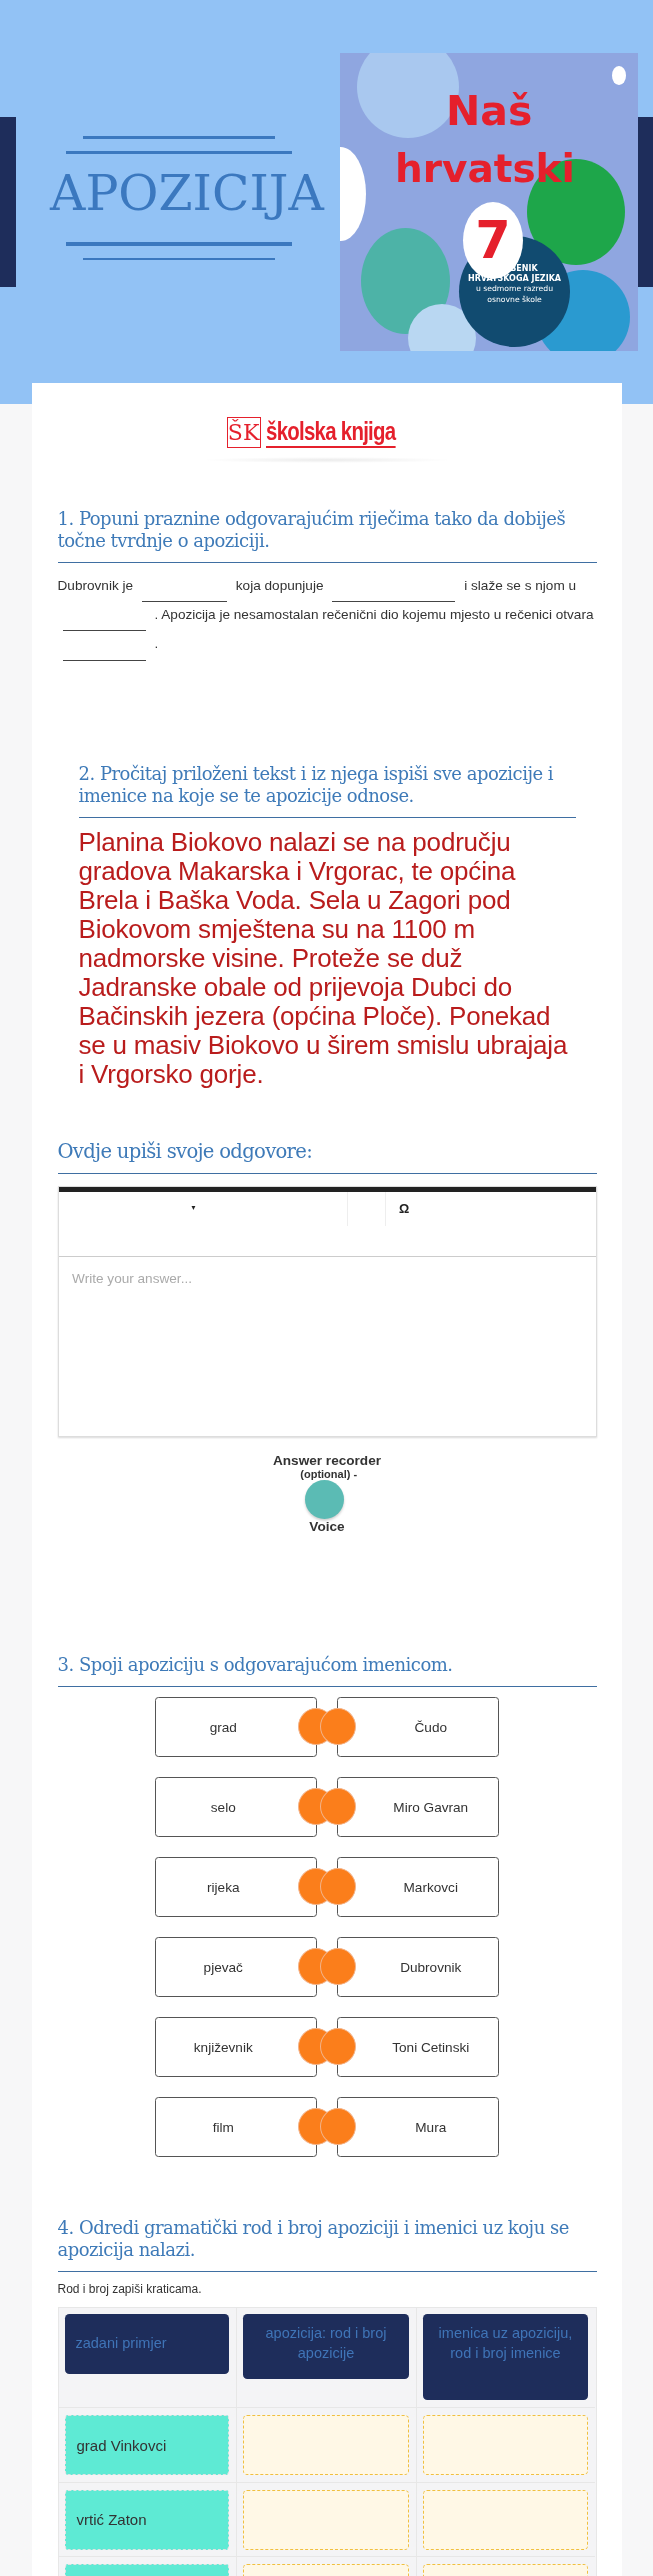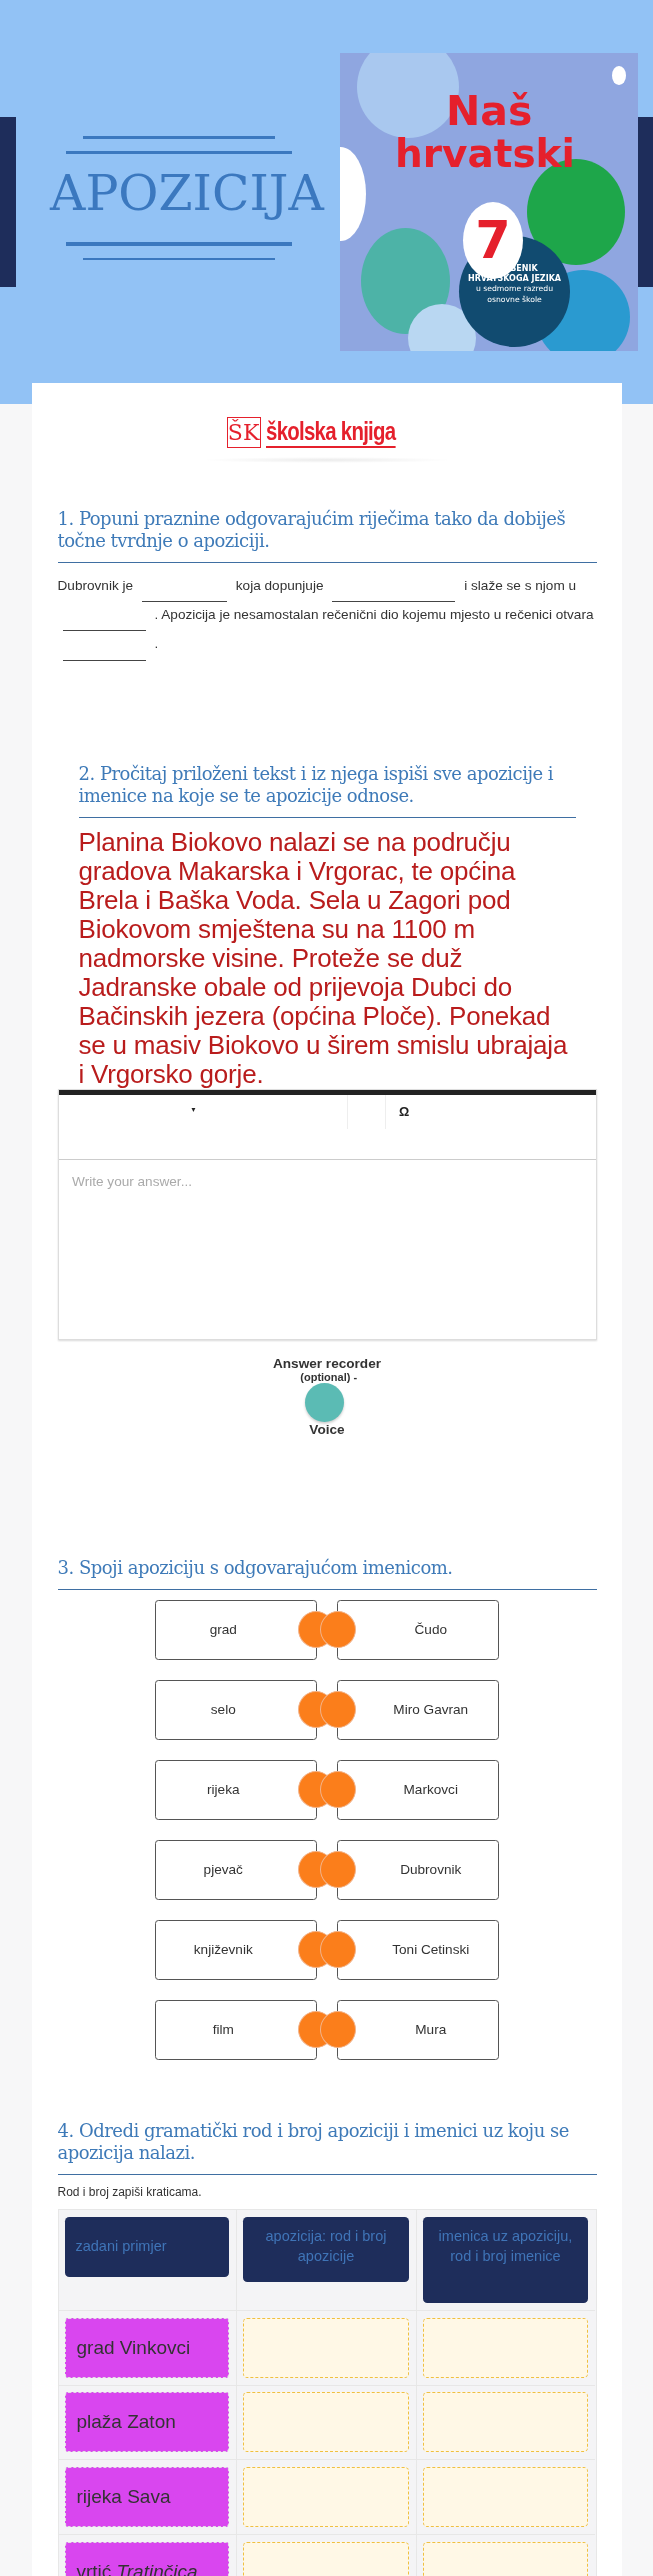--- a/index.html
+++ b/index.html
@@ -10,21 +10,21 @@
   .hero-title-wrap { position: absolute; left: 43px; top: 136px; width: 272px; text-align: center; }
   .hero-title-wrap .line { height: 2.6px; background: #3b78bf; margin: 0 auto; }
   .hero-title-wrap .l1 { width: 192px; height: 2.6px; margin-bottom: 12px; }
   .hero-title-wrap .l2 { width: 226px; height: 3.4px; }
   .hero-title-wrap .l3 { width: 226px; height: 3.4px; margin-bottom: 12px; }
   .hero-title-wrap .l4 { width: 192px; height: 2.6px; }
   .hero-title { font-family: "DejaVu Serif", serif; font-size: 49px; color: #3b78bf; letter-spacing: 0px; padding: 15.3px 0 24px; line-height: 1; font-weight: normal; margin-left: 7px; }
   .book { position: absolute; left: 340px; top: 53px; width: 298px; height: 298px; background: #8fa6e0; overflow: hidden; }
   .book .circle { position: absolute; border-radius: 50%; }
   .book .t1 { position: absolute; left: 106px; top: 38px; font-family: "DejaVu Sans", sans-serif; font-weight: bold; font-size: 41px; color: #e5202c; line-height: 1; }
-  .book .t2 { position: absolute; left: 55px; top: 81px; font-family: "DejaVu Sans", sans-serif; font-weight: bold; font-size: 39px; color: #e5202c; line-height: 1; }
+  .book .t2 { position: absolute; left: 55px; top: 96px; font-family: "DejaVu Sans", sans-serif; font-weight: bold; font-size: 39px; color: #e5202c; line-height: 1; }
   .book .seven { position: absolute; left: 123px; top: 149px; width: 60px; height: 77px; border-radius: 50%; background: #fff; color: #e5202c; font-weight: bold; font-size: 51px; text-align: center; line-height: 77px; font-family: "DejaVu Sans", sans-serif; }
   .book .blue-circ { position: absolute; left: 119px; top: 183px; width: 111px; height: 111px; border-radius: 50%; background: #114b70; }
   .book .sub { position: absolute; left: 119px; top: 211px; width: 111px; text-align: center; color: #fff; font-size: 7.7px; line-height: 10.2px; font-family: "DejaVu Sans", sans-serif; }
   .book .sub b { font-size: 8px; }
   .card { position: relative; margin: -21px 32px 0; background: #fff; padding: 34px 25.5px 60px; }
   .logo { text-align: center; padding: 0 0 51px; }
   .logo-inner { display: inline-block; position: relative; padding-bottom: 8.5px; }
   .logo-mark { display: inline-block; border: 0.9px solid #e5202c; color: #e5202c; font-family: "DejaVu Serif", serif; font-size: 22px; line-height: 29px; width: 34px; text-align: center; vertical-align: middle; }
   .logo-text { display: inline-block; color: #e5202c; font-family: "Liberation Sans", sans-serif; font-weight: bold; font-size: 25.5px; vertical-align: middle; border-bottom: 2.6px solid #e5202c; letter-spacing: -0.9px; margin-left: 5.1px; transform: scaleX(0.8); transform-origin: left; }
   .logo-shadow { position: absolute; left: -25.5px; right: -25.5px; bottom: -6.8px; height: 6.8px; background: radial-gradient(ellipse at center, rgba(0,0,0,0.08), rgba(0,0,0,0) 70%); }
@@ -56,21 +56,21 @@
   .mbox.right .dot { left: -18px; }
   .q4 { margin-top: 60px; }
   .note { font-size: 12px; color: #333; margin-bottom: 10.2px; }
   .tbl { display: grid; grid-template-columns: 178px 180px 178px; border: 0.9px solid #e7e7e7; background: #f4f4f6; }
   .cell { border-right: 0.9px solid #e7e7e7; border-bottom: 0.9px solid #e7e7e7; padding: 6.8px 6.8px; }
   .cell:nth-child(3n) { border-right: none; }
   .hdr { background: #1e2d5b; color: #3f74b7; border-radius: 4.3px; font-size: 14.5px; text-align: center; padding: 8.5px 8.5px; line-height: 20.4px; }
   .hdr.first { text-align: left; padding: 19px 10.2px; height: 60px; }
   .hdr.mid { height: 65px; }
   .hdr.last { height: 86px; }
-  .ex { background: #d946ef; border: 1.3px dashed #e2e2e2; border-radius: 3.4px; height: 60px; display: flex; align-items: center; padding: 0 10.2px; font-size: 19px; color: #333; }
+  .ex { background: #5eead4; border: 1.3px dashed #e2e2e2; border-radius: 3.4px; height: 60px; display: flex; align-items: center; padding: 0 10.2px; font-size: 15px; color: #333; }
   .drop { background: #fff8e6; border: 1.3px dashed #f0c040; border-radius: 4.3px; height: 60px; cursor: pointer; }
 </style>
 </head>
 <body>
 
 <div class="hero">
   <div class="bar-left"></div>
   <div class="bar-right"></div>
   <div class="hero-title-wrap">
     <div class="line l1"></div>
@@ -123,20 +123,21 @@
       <span>.</span>
     </p>
   </section>
 
   <section class="q2">
     <h2 class="q">2. Pročitaj priloženi tekst i iz njega ispiši sve apozicije i imenice na koje se te apozicije odnose.</h2>
     <p class="passage">Planina Biokovo nalazi se na području gradova Makarska i Vrgorac, te općina Brela i Baška Voda. Sela u Zagori pod Biokovom smještena su na 1100 m nadmorske visine. Proteže se duž Jadranske obale od prijevoja Dubci do Bačinskih jezera (općina Ploče). Ponekad se u masiv Biokovo u širem smislu ubrajaja i Vrgorsko gorje.</p>
   </section>
 
   <section>
+    <h3 class="answers-h">Ovdje upiši svoje odgovore:</h3>
     <div class="editor">
       <div class="topbar"></div>
       <div class="toolbar">
         <div class="tsel">
           <span class="caret">▾</span>
         </div>
         <div class="tgap"></div>
         <div class="omega">Ω</div>
       </div>
       <textarea placeholder="Write your answer..." style=""></textarea>
@@ -224,21 +225,21 @@
         </div>
       <div class="cell">
           <div class="drop"></div>
         </div>
       <div class="cell">
           <div class="drop"></div>
         </div>
 
       <div class="cell">
           <div class="ex">
-            <span>plaža Zaton</span>
+            <span>vrtić Zaton</span>
           </div>
         </div>
       <div class="cell">
           <div class="drop"></div>
         </div>
       <div class="cell">
           <div class="drop"></div>
         </div>
 
       <div class="cell">

